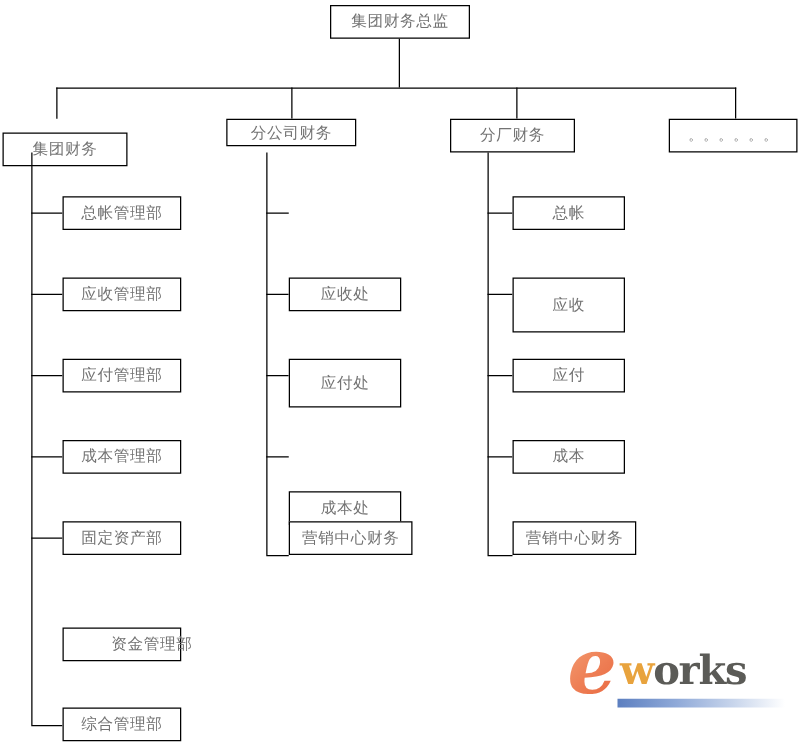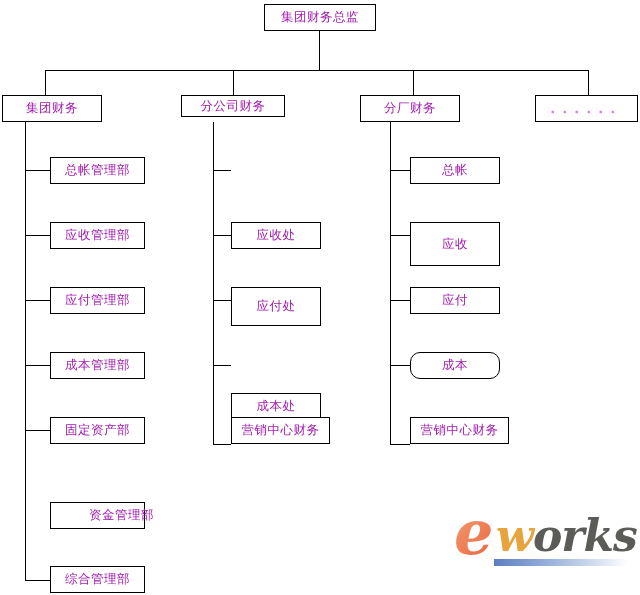--- a/index.html
+++ b/index.html
@@ -20,21 +20,21 @@
   .node {
     position: absolute;
     box-sizing: border-box;
     border: 1px solid #000000;
     background: #ffffff;
     display: flex;
     align-items: center;
     justify-content: center;
     font-size: 12.5px;
     line-height: 1;
-    color: #a21caf;
+    color: #737373;
     letter-spacing: 0.5px;
     white-space: nowrap;
   }
   .node.dots {
     letter-spacing: 1px;
     font-size: 11px;
   }
   .line {
     position: absolute;
     background: #000000;
@@ -63,23 +63,22 @@
     background: linear-gradient(135deg, #F5A47A 0%, #EE7F55 55%, #E8643C 100%);
     -webkit-background-clip: text;
     background-clip: text;
     -webkit-text-fill-color: transparent;
   }
   #logo .logo-works {
     position: absolute;
     left: 44px;
     top: 16px;
     font-family: "DejaVu Serif", "Liberation Serif", serif;
-    font-style: italic;
     font-weight: bold;
-    font-size: 44px;
+    font-size: 32px;
     line-height: 40px;
     color: #5B5B57;
     letter-spacing: -1px;
   }
   #logo .logo-works .w-hi { color: #E8A33D; }
   #logo .logo-bar {
     position: absolute;
     left: 42px;
     top: 59px;
     width: 134px;
@@ -98,21 +97,21 @@
 
   <div class="line v" style="left:319px; top:31px; height:39px;"></div>
 
   <div class="line h" style="left:45px; top:70px; width:544px;"></div>
 
   <div class="line v" style="left:45px; top:70px; height:25px;"></div>
   <div class="line v" style="left:233px; top:70px; height:25px;"></div>
   <div class="line v" style="left:413px; top:70px; height:25px;"></div>
   <div class="line v" style="left:588px; top:70px; height:25px;"></div>
 
-  <div class="node" style="left:2px; top:95px; width:100px; height:27px;">
+  <div class="node" style="left:2px; top:106px; width:100px; height:27px;">
     <span>集团财务</span>
   </div>
   <div class="node" style="left:181px; top:95px; width:104px; height:22px;">
     <span>分公司财务</span>
   </div>
   <div class="node" style="left:360px; top:95px; width:100px; height:27px;">
     <span>分厂财务</span>
   </div>
   <div class="node dots" style="left:535px; top:95px; width:103px; height:27px;">
     <span>。。。。。。</span>
@@ -178,21 +177,21 @@
 
   <div class="node" style="left:410px; top:157px; width:90px; height:27px;">
     <span>总帐</span>
   </div>
   <div class="node" style="left:410px; top:222px; width:90px; height:44px;">
     <span>应收</span>
   </div>
   <div class="node" style="left:410px; top:287px; width:90px; height:27px;">
     <span>应付</span>
   </div>
-  <div class="node" style="left:410px; top:352px; width:90px; height:27px;border-radius:10px;">
+  <div class="node" style="left:410px; top:352px; width:90px; height:27px;">
     <span>成本</span>
   </div>
   <div class="node" style="left:410px; top:417px; width:99px; height:27px;">
     <span>营销中心财务</span>
   </div>
 
   <div id="logo">
     <span class="logo-e">e</span>
     <span class="logo-works"><span class="w-hi">w</span><span>orks</span></span>
     <span class="logo-bar"></span>

